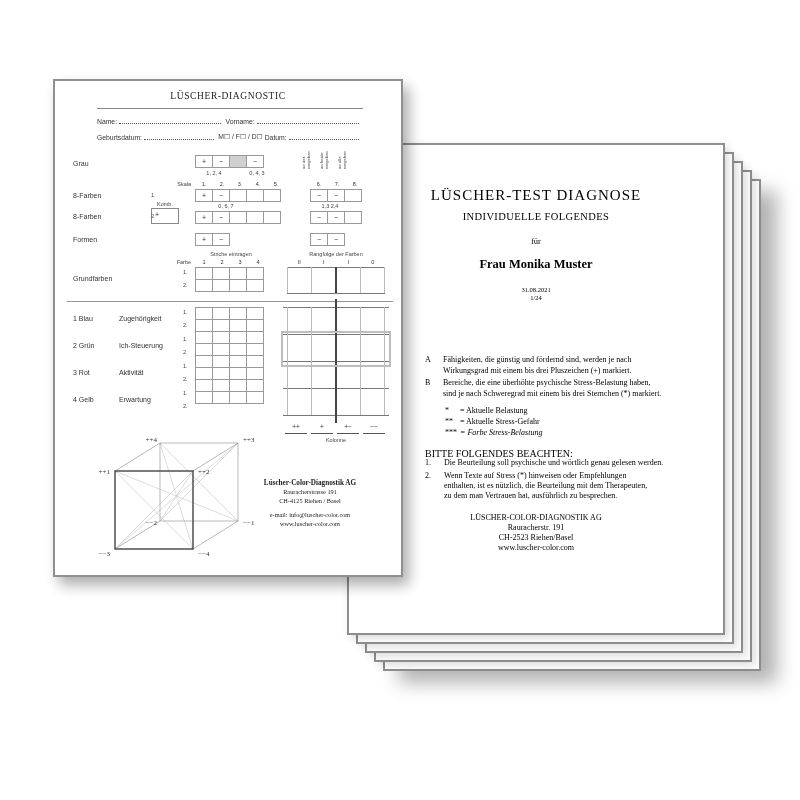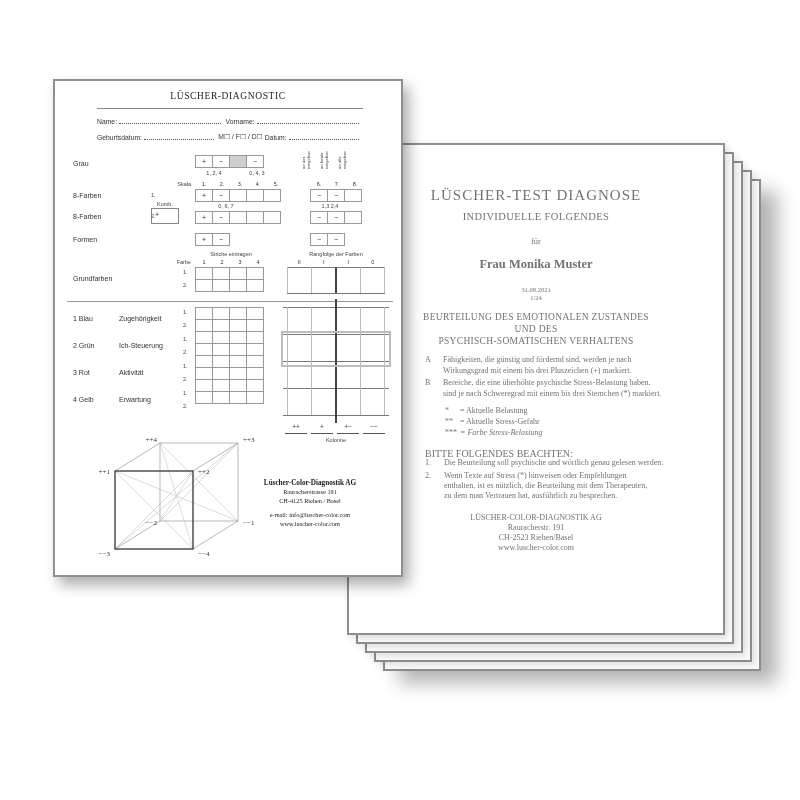--- a/index.html
+++ b/index.html
@@ -9,21 +9,21 @@
   .serif{font-family:"Liberation Serif",serif;}
   .ws{white-space:pre-line;}
 
   
   .page{position:absolute;width:378px;height:492px;background:#fff;border:2px solid #8f8f8f;}
   .p5{left:383px;top:179px;z-index:1;box-shadow:16px 12px 18px rgba(0,0,0,.30);}
   .p4{left:374px;top:170px;z-index:2;box-shadow:4px 4px 8px rgba(0,0,0,.12);}
   .p3{left:365px;top:161px;z-index:3;box-shadow:4px 4px 8px rgba(0,0,0,.12);}
   .p2{left:356px;top:152px;z-index:4;box-shadow:4px 4px 8px rgba(0,0,0,.12);}
   .p1{left:347px;top:143px;z-index:5;box-shadow:3px 3px 8px rgba(0,0,0,.15);
-      font-family:"Liberation Serif",serif;color:#737373;}
+      font-family:"Liberation Serif",serif;color:#000000;}
   .rp-center{position:absolute;left:0;width:100%;text-align:center;}
   .rp-title{top:42px;font-size:15px;letter-spacing:1px;font-weight:400;}
   .rp-sub{top:66px;font-size:10.5px;letter-spacing:.4px;}
   .rp-conf{top:80px;font-size:8.5px;}
   .rp-fuer{top:91px;font-size:8.5px;}
   .rp-person{top:112px;font-size:12.5px;font-weight:bold;}
   .rp-date{top:141px;font-size:6.5px;}
   .rp-page{top:149px;font-size:6.5px;}
   .rp-heading{top:166px;font-size:9.5px;letter-spacing:.3px;line-height:12px;}
   .para{position:absolute;left:76px;width:250px;display:flex;font-size:8px;line-height:10.5px;}
@@ -80,25 +80,20 @@
   <div class="page p2"></div>
 
   <div class="page p1">
     <div class="rp-center rp-title">LÜSCHER-TEST DIAGNOSE</div>
     <div class="rp-center rp-sub">INDIVIDUELLE FOLGENDES</div>
     <div class="rp-center rp-fuer">für</div>
     <div class="rp-center rp-person">Frau Monika Muster</div>
     <div class="rp-center rp-date">31.08.2021</div>
     <div class="rp-center rp-page">1/24</div>
 
-    <div class="rp-center rp-heading">
-      <div>BEURTEILUNG DES EMOTIONALEN ZUSTANDES</div>
-      <div>UND DES</div>
-      <div>PSYCHISCH-SOMATISCHEN VERHALTENS</div>
-    </div>
 
     <div class="para" style="top:210px">
       <span class="mk">A</span>
       <span class="ws">Fähigkeiten, die günstig und fördernd sind, werden je nach
 Wirkungsgrad mit einem bis drei Pluszeichen (+) markiert.</span>
     </div>
     <div class="para" style="top:233px">
       <span class="mk">B</span>
       <span class="ws">Bereiche, die eine überhöhte psychische Stress-Belastung haben,
 sind je nach Schweregrad mit einem bis drei Sternchen (*) markiert.</span>

